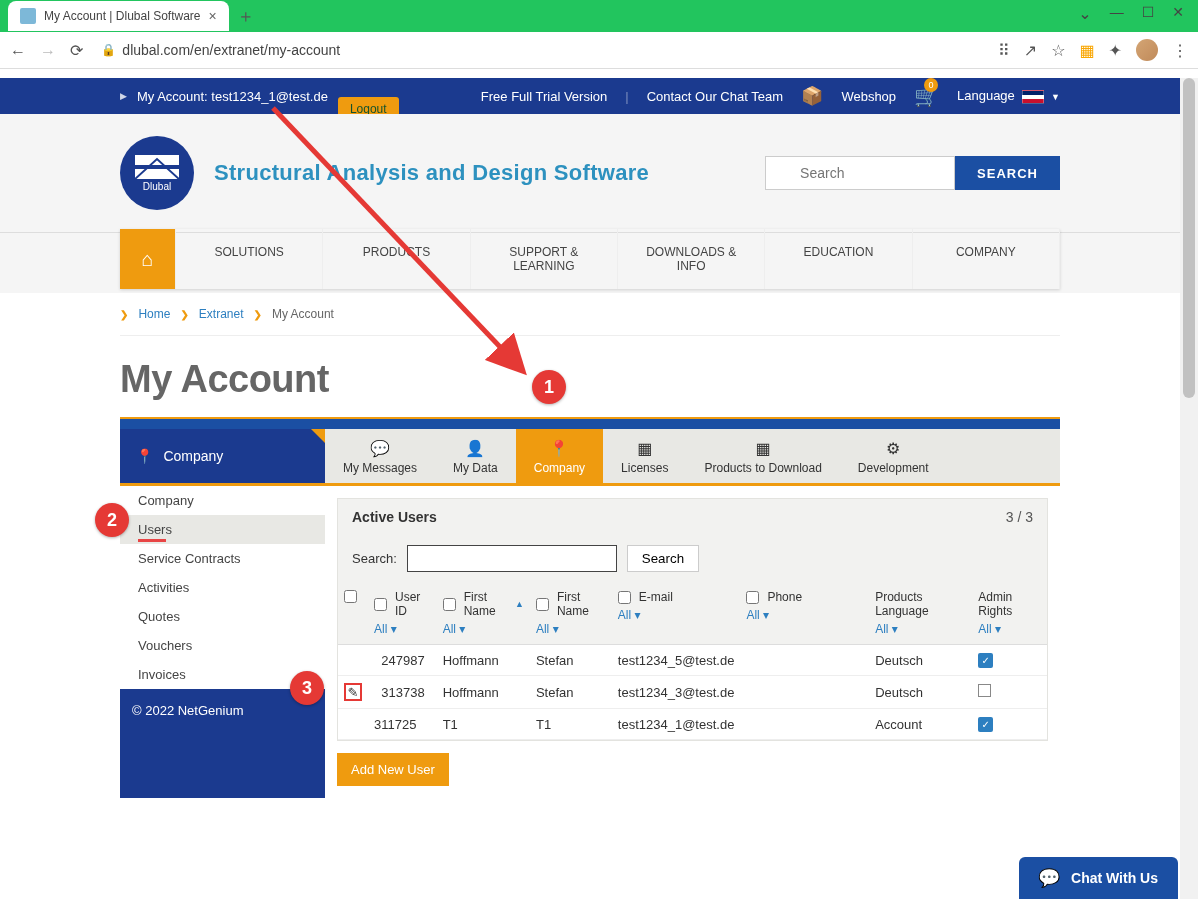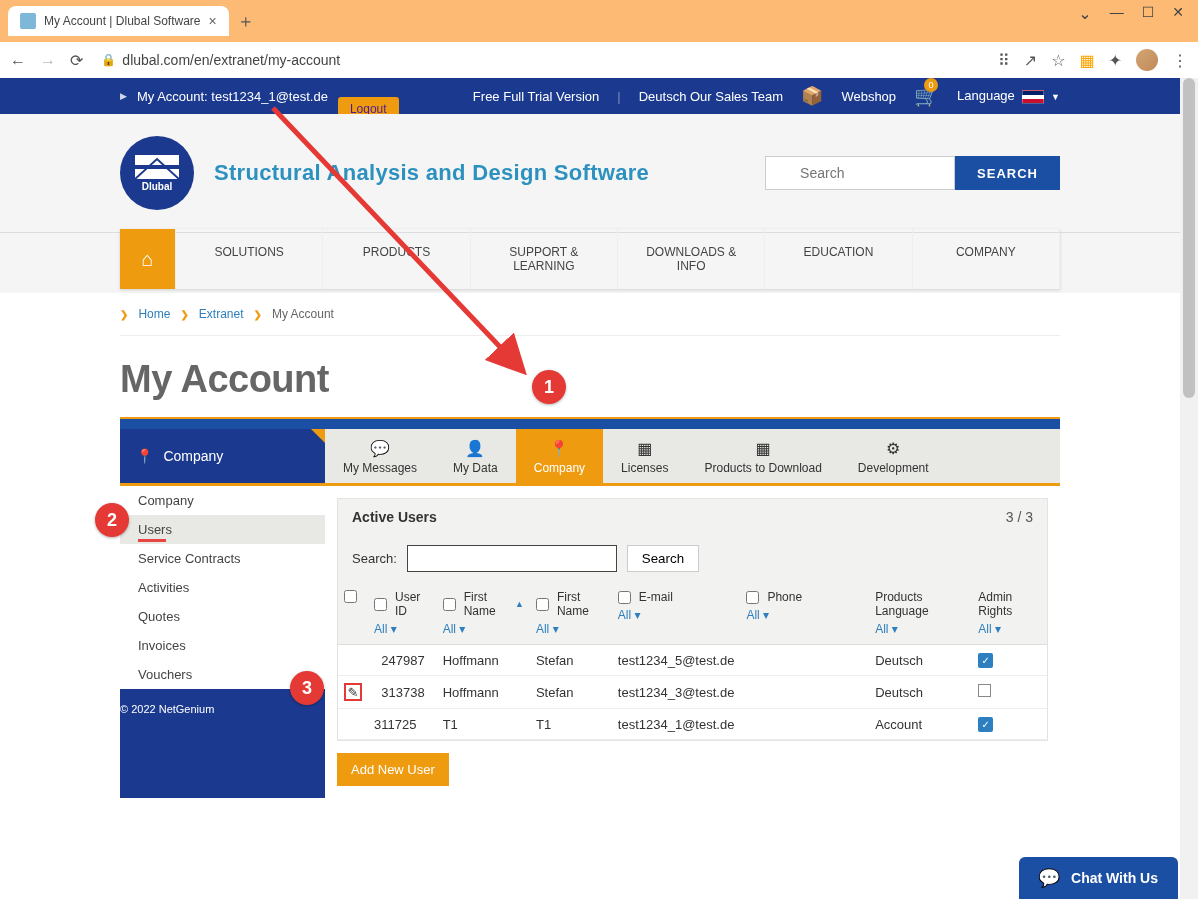--- a/index.html
+++ b/index.html
@@ -2,21 +2,21 @@
 <html><head>
 <meta charset="utf-8">
 <style>
 * { box-sizing: border-box; margin: 0; padding: 0; }
 body { font-family: Arial, sans-serif; font-size: 13px; color: #333; background: #fff; overflow: hidden; }
 
 
 .browser-chrome { background: #fff; border-bottom: 1px solid #ddd; }
 .window-controls { display: flex; justify-content: flex-end; padding: 6px 10px; gap: 18px; font-size: 14px; color: #444; }
 .window-controls span { cursor: pointer; }
-.tab-bar { display: flex; align-items: center; padding: 0 8px; height: 42px; background: #fdba74; }
+.tab-bar { display: flex; align-items: center; padding: 0 8px; height: 32px; background: #22c55e; }
 .tab { background: #fff; border-radius: 8px 8px 0 0; padding: 7px 12px; display: flex; align-items: center; gap: 8px; font-size: 12px; color: #444; min-width: 220px; }
 .tab-favicon { width: 16px; height: 16px; background: #7db8d8; border-radius: 2px; display: inline-block; }
 .tab-close { margin-left: auto; font-size: 14px; color: #666; cursor: pointer; }
 .new-tab { margin-left: 8px; font-size: 18px; color: #555; cursor: pointer; }
 .addr-bar { display: flex; align-items: center; padding: 6px 10px; gap: 10px; background: #fff; }
 .nav-icons { display: flex; gap: 14px; color: #555; font-size: 16px; }
 .nav-icons span { cursor: pointer; }
 .url-box { flex: 1; display: flex; align-items: center; gap: 6px; background: #fff; border: none; padding: 4px 8px; font-size: 14px; color: #444; }
 .url-box .lock { font-size: 12px; color: #666; }
 .addr-actions { display: flex; gap: 14px; color: #555; align-items: center; }
@@ -27,30 +27,30 @@
 .viewport { position: absolute; top: 78px; left: 0; right: 18px; bottom: 0; overflow: hidden; display: flex; flex-direction: column; }
 .scrollbar { position: absolute; top: 78px; right: 0; width: 18px; bottom: 0; background: #f1f1f1; }
 .scrollbar::before { content:""; position: absolute; top: 0; left: 3px; right: 3px; height: 320px; background: #c1c1c1; border-radius: 6px; }
 
 
 .topbar { background: #1b3a8f; color: #fff; height: 36px; display: flex; align-items: center; padding: 0 20px; font-size: 13px; justify-content: center; }
 .topbar-inner { width: 940px; display: flex; align-items: center; }
 .topbar .left { display: flex; align-items: center; gap: 10px; }
 .topbar .right { margin-left: auto; display: flex; align-items: center; gap: 18px; }
 .topbar .sep { color: rgba(255,255,255,0.4); }
-.btn-logout { background: #ef9b0f; color: #4c1d95; padding: 5px 12px; border-radius: 3px; cursor: pointer; font-size: 12px; margin-top: 25px; }
+.btn-logout { background: #ef9b0f; color: #14532d; padding: 5px 12px; border-radius: 3px; cursor: pointer; font-size: 12px; margin-top: 25px; }
 .cart { position: relative; display: flex; align-items: center; }
 .cart-badge { position: absolute; top: -6px; left: 10px; background: #ef9b0f; color: #fff; width: 14px; height: 14px; border-radius: 50%; font-size: 9px; display: flex; align-items: center; justify-content: center; }
 .flag { display: inline-block; width: 22px; height: 14px; background: linear-gradient(to bottom, #012169 33%, #fff 33% 66%, #c8102e 66%); margin-left: 4px; vertical-align: middle; border: 1px solid rgba(255,255,255,0.3); }
 .caret-down { font-size: 9px; margin-left: 3px; }
 
 
 .header-wrap { background: #f5f5f5; border-bottom: 1px solid #ddd; display: flex; justify-content: center; }
 .header { width: 940px; padding: 22px 0; display: flex; align-items: center; position: relative; }
-.logo-circle { width: 74px; height: 74px; border-radius: 50%; background: #1b3a8f; display: flex; align-items: center; justify-content: center; flex-direction: column; color: #fff; font-size: 10px; font-weight: bold; }
+.logo-circle { width: 74px; height: 74px; border-radius: 50%; background: #1b3a8f; display: flex; align-items: center; justify-content: center; flex-direction: column; color: #fff; font-size: 10px; font-weight: normal; }
 .logo-circle svg { margin-bottom: 2px; }
 .brand-title { margin-left: 20px; color: #2d91bf; font-size: 22px; font-weight: 600; letter-spacing: 0.3px; }
 .search-wrap { margin-left: auto; display: flex; }
 .search-input { border: 1px solid #ccc; padding: 8px 10px 8px 34px; width: 190px; font-size: 14px; color: #666; background: #fff; position: relative; }
 .search-input-wrap { position: relative; }
 .search-input-wrap::before { content: "🔍"; position: absolute; left: 8px; top: 50%; transform: translateY(-50%); font-size: 16px; color: #666; }
 .search-btn { background: #1b4fa3; color: #fff; padding: 0 22px; font-weight: 700; font-size: 13px; letter-spacing: 1px; border: none; cursor: pointer; }
 
 
 .mainnav-wrap { display: flex; justify-content: center; background: #fff; }
@@ -83,21 +83,21 @@
 .tabs-row .tabitem.active { background: #ef9b0f; color: #fff; }
 .tabs-row .tabitem .ticon { font-size: 16px; }
 
 
 .content-body { display: flex; border-top: 3px solid #ef9b0f; }
 .sidebar { width: 205px; background: #1b3a8f; color: #fff; }
 .sidebar .side-links { background: #fff; }
 .sidebar .side-links div { padding: 7px 18px; font-size: 13px; color: #444; cursor: pointer; }
 .sidebar .side-links div.active { background: #e8e8e4; font-weight: 500; position: relative; }
 .sidebar .side-links div.active::after { content:""; position:absolute; left:18px; bottom:2px; width:28px; height:3px; background:#e84545; }
-.sidebar .copyright { padding: 14px 0; font-size: 11px; color: #fff; }
+.sidebar .copyright { padding: 14px 12px; font-size: 13px; color: #fff; }
 
 .main-pane { flex: 1; background: #fff; padding: 12px; }
 .panel { background: #f2f2f0; border: 1px solid #e3e3df; }
 .panel-header { display: flex; justify-content: space-between; padding: 10px 14px; font-size: 14px; font-weight: 600; color: #333; }
 .panel-header .count { color: #555; font-weight: 400; }
 .search-row { display: flex; align-items: center; gap: 10px; padding: 10px 14px; font-size: 13px; }
 .search-row input { border: 1px solid #444; padding: 5px; width: 210px; background: #fff; }
 .search-row button { background: #fff; border: 1px solid #ccc; padding: 5px 14px; cursor: pointer; }
 
 
@@ -173,21 +173,21 @@
   <div class="topbar">
     <div class="topbar-inner">
       <div class="left">
         <span class="caret-right">▶</span>
         <span>My Account: test1234_1@test.de</span>
         <span class="btn-logout">Logout</span>
       </div>
       <div class="right">
         <span>Free Full Trial Version</span>
         <span class="sep">|</span>
-        <span>Deutsch Our Sales Team</span>
+        <span>Contact Our Chat Team</span>
         <span style="font-size:18px;">📦</span>
         <span>Webshop</span>
         <span class="cart">
           <span style="font-size:20px; color:#6bc04b;">🛒</span>
           <span class="cart-badge">0</span>
         </span>
         <span>
           <span>Language</span>
           <span class="flag"></span>
           <span class="caret-down">▼</span>
@@ -279,22 +279,22 @@
       </div>
 
       <div class="content-body">
         <div class="sidebar">
           <div class="side-links">
             <div>Company</div>
             <div class="active">Users</div>
             <div>Service Contracts</div>
             <div>Activities</div>
             <div>Quotes</div>
+            <div>Vouchers</div>
             <div>Invoices</div>
-            <div>Vouchers</div>
           </div>
           <div class="copyright">© 2022 NetGenium</div>
         </div>
 
         <div class="main-pane">
           <div class="panel">
             <div class="panel-header">
               <span>Active Users</span>
               <span class="count">3 / 3</span>
             </div>

